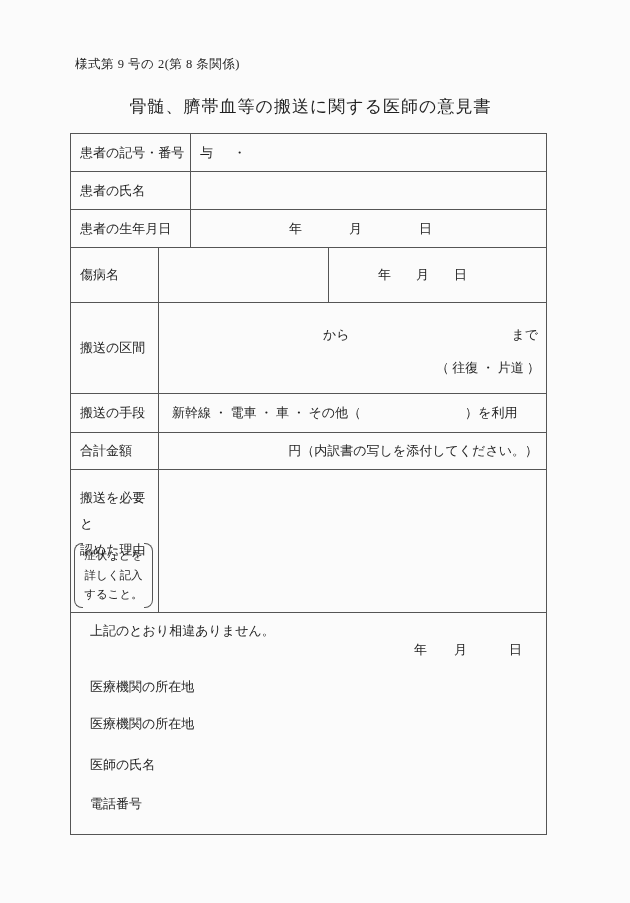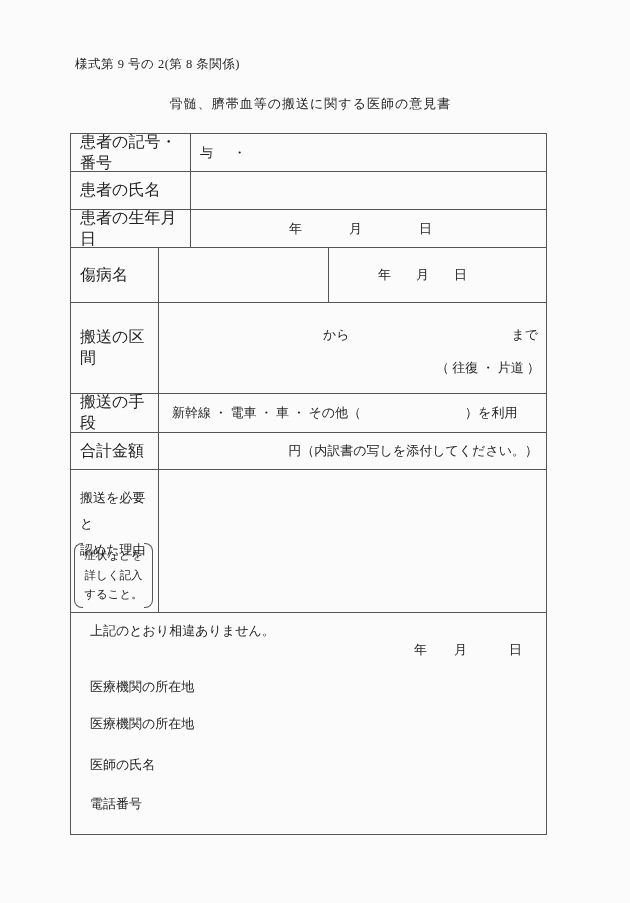--- a/index.html
+++ b/index.html
@@ -7,34 +7,34 @@
   body {
     background:#fbfbfb;
     font-family:"Liberation Serif","DejaVu Serif",serif;
     color:#1f1f1f;
     position:relative;
     overflow:hidden;
   }
   .page { position:absolute; inset:0; }
 
   .form-number { position:absolute; left:75px; top:56px; font-size:12.5px; letter-spacing:0.5px; }
-  .doc-title  { position:absolute; left:0; top:95px; width:621px; text-align:center; font-size:13px; letter-spacing:1px; }
+  .doc-title  { position:absolute; left:0; top:95px; width:621px; text-align:center; font-size:17px; letter-spacing:1px; }
 
   .form-table {
     position:absolute; left:70px; top:133px; width:477px; height:702px;
     border:1px solid #555; display:flex; flex-direction:column; background:transparent;
   }
   .trow { display:flex; border-bottom:1px solid #555; flex:none; }
   .trow.last { border-bottom:none; flex:1; }
   .h38 { height:38px; } .h55 { height:55px; } .h91 { height:91px; }
   .h39 { height:39px; } .h37 { height:37px; } .h143 { height:143px;gap:32px; }
 
   .label-cell {
     border-right:1px solid #555; display:flex; align-items:center;
-    padding-left:9px; font-size:16px; flex:none;
+    padding-left:9px; font-size:13px; flex:none;
   }
   .w120 { width:120px; } .w88 { width:88px; }
   .content-cell { flex:1; display:flex; align-items:center; font-size:13px; position:relative; }
 
   
   .patient-number-value { padding-left:9px; display:flex; gap:20px; }
 
   
   .date-line { display:flex; align-items:center; font-size:13px; }
   .birth-date { padding-left:98px; }

